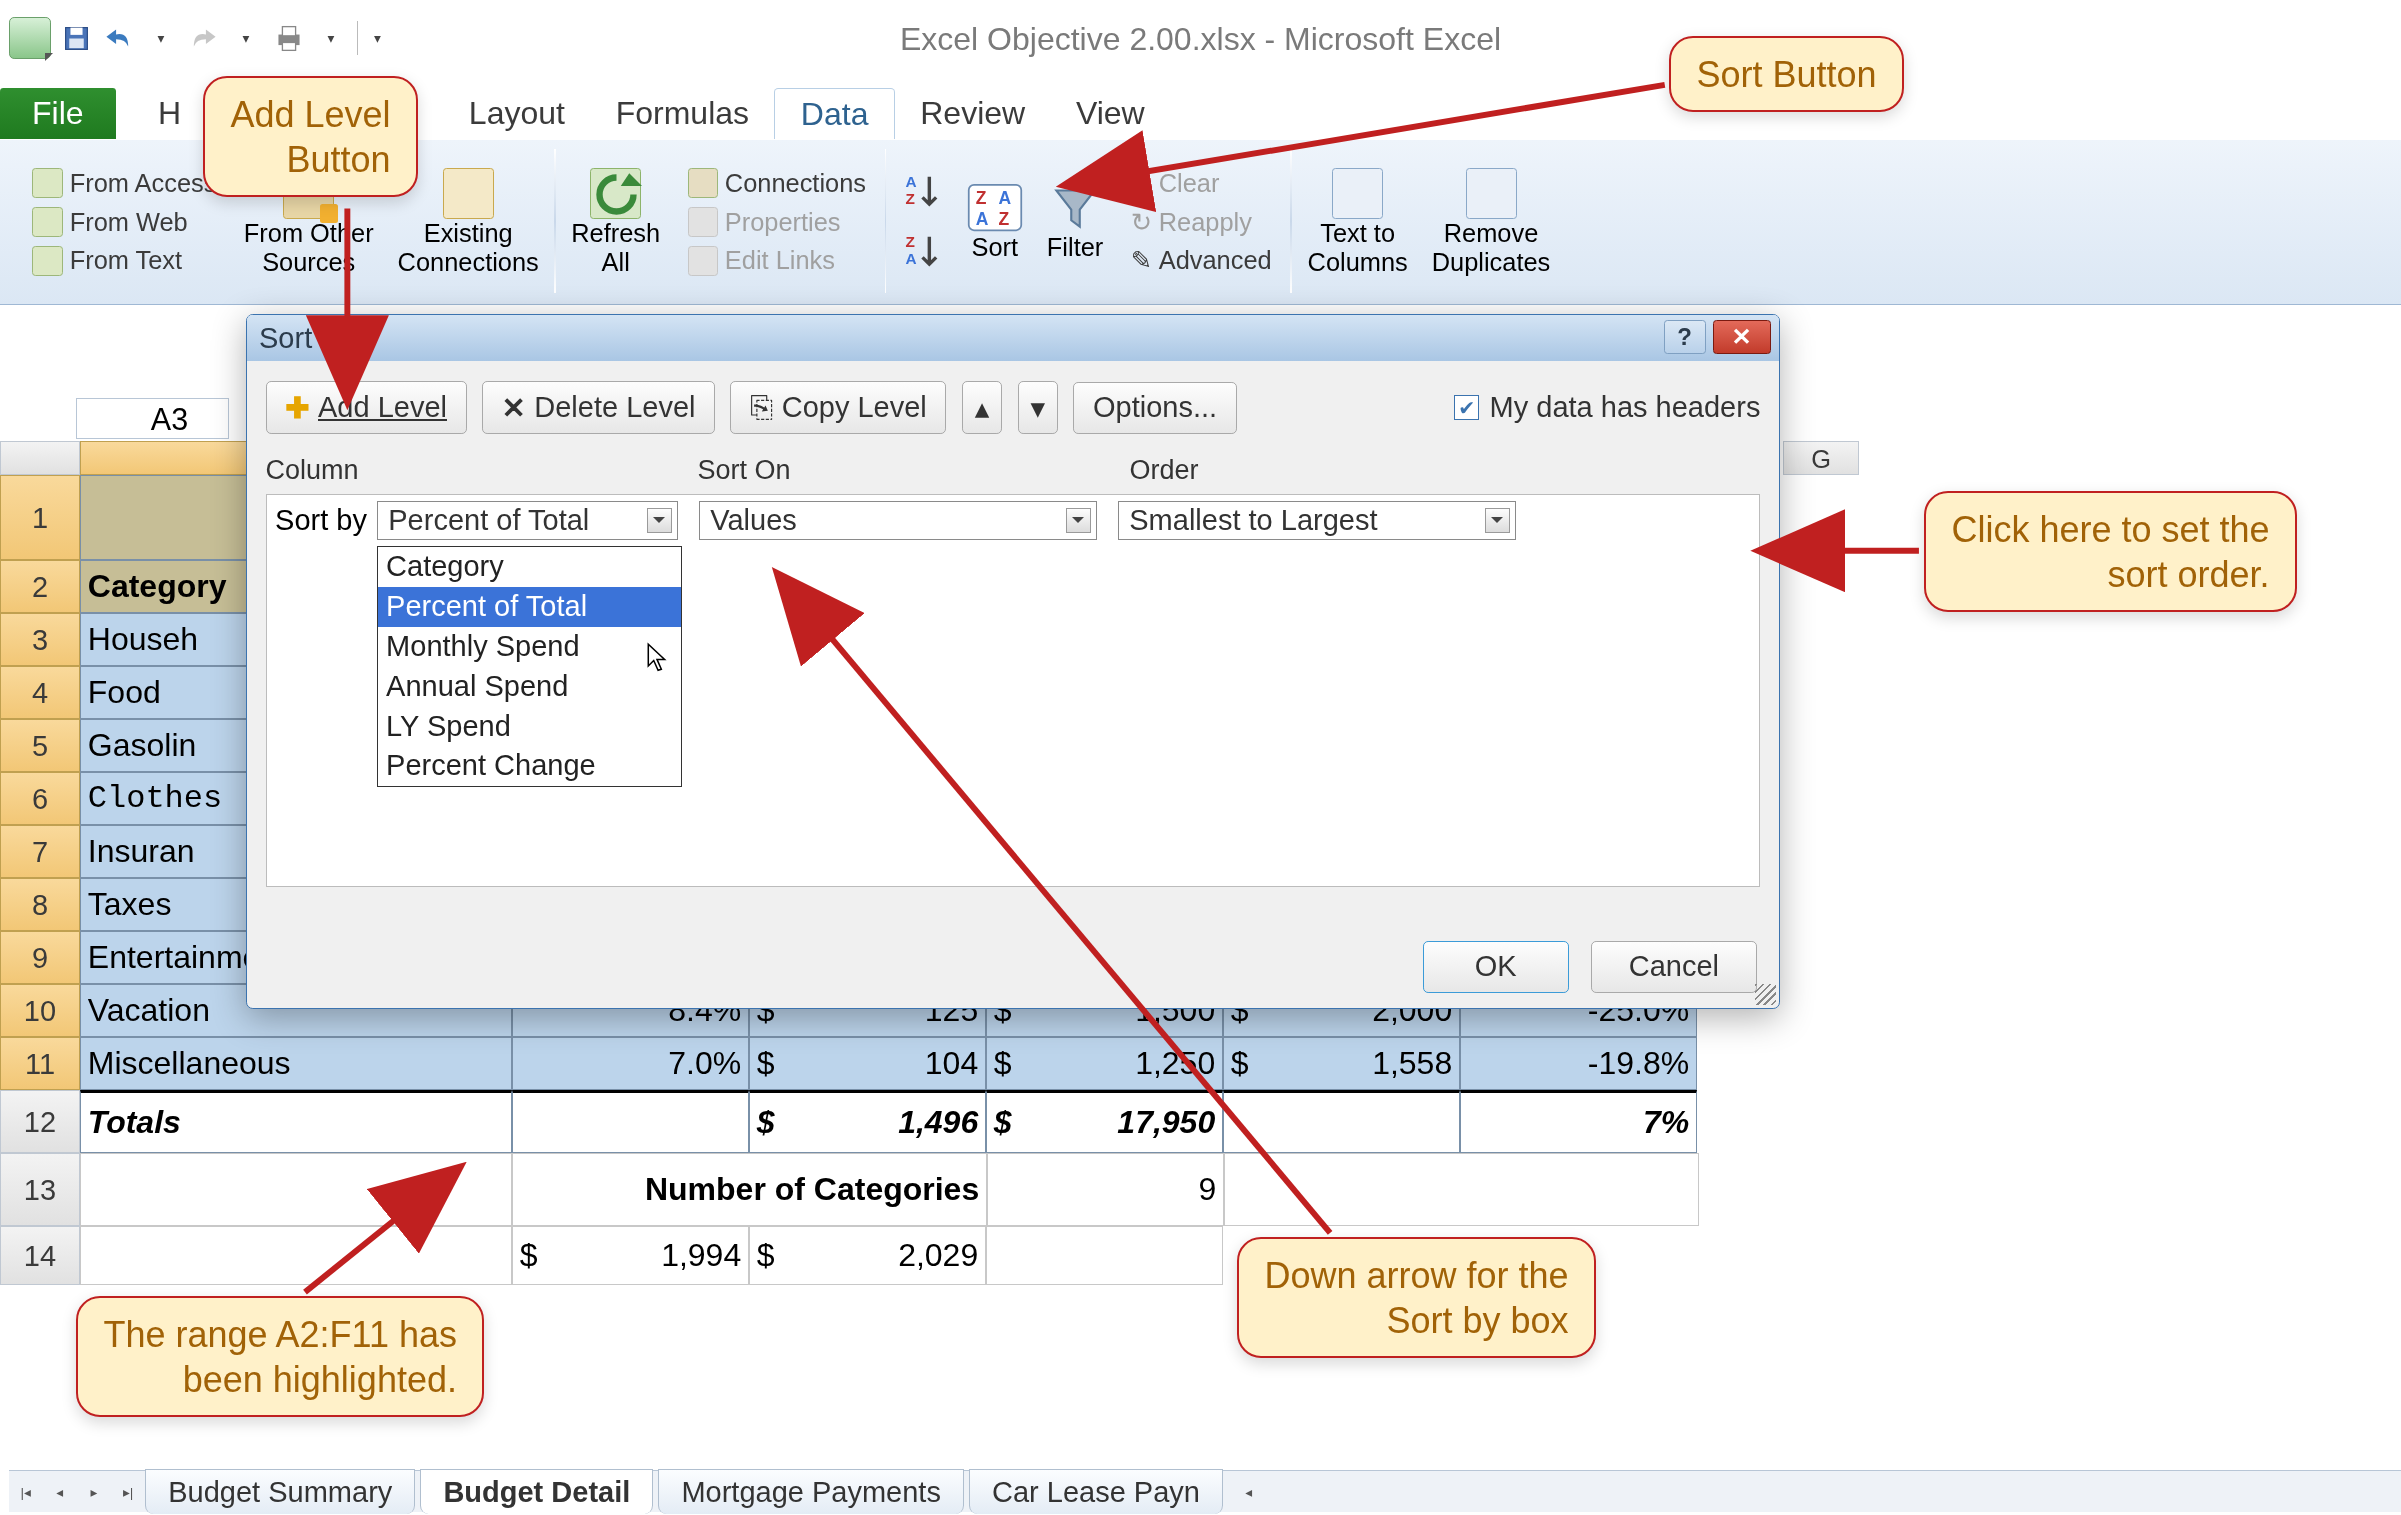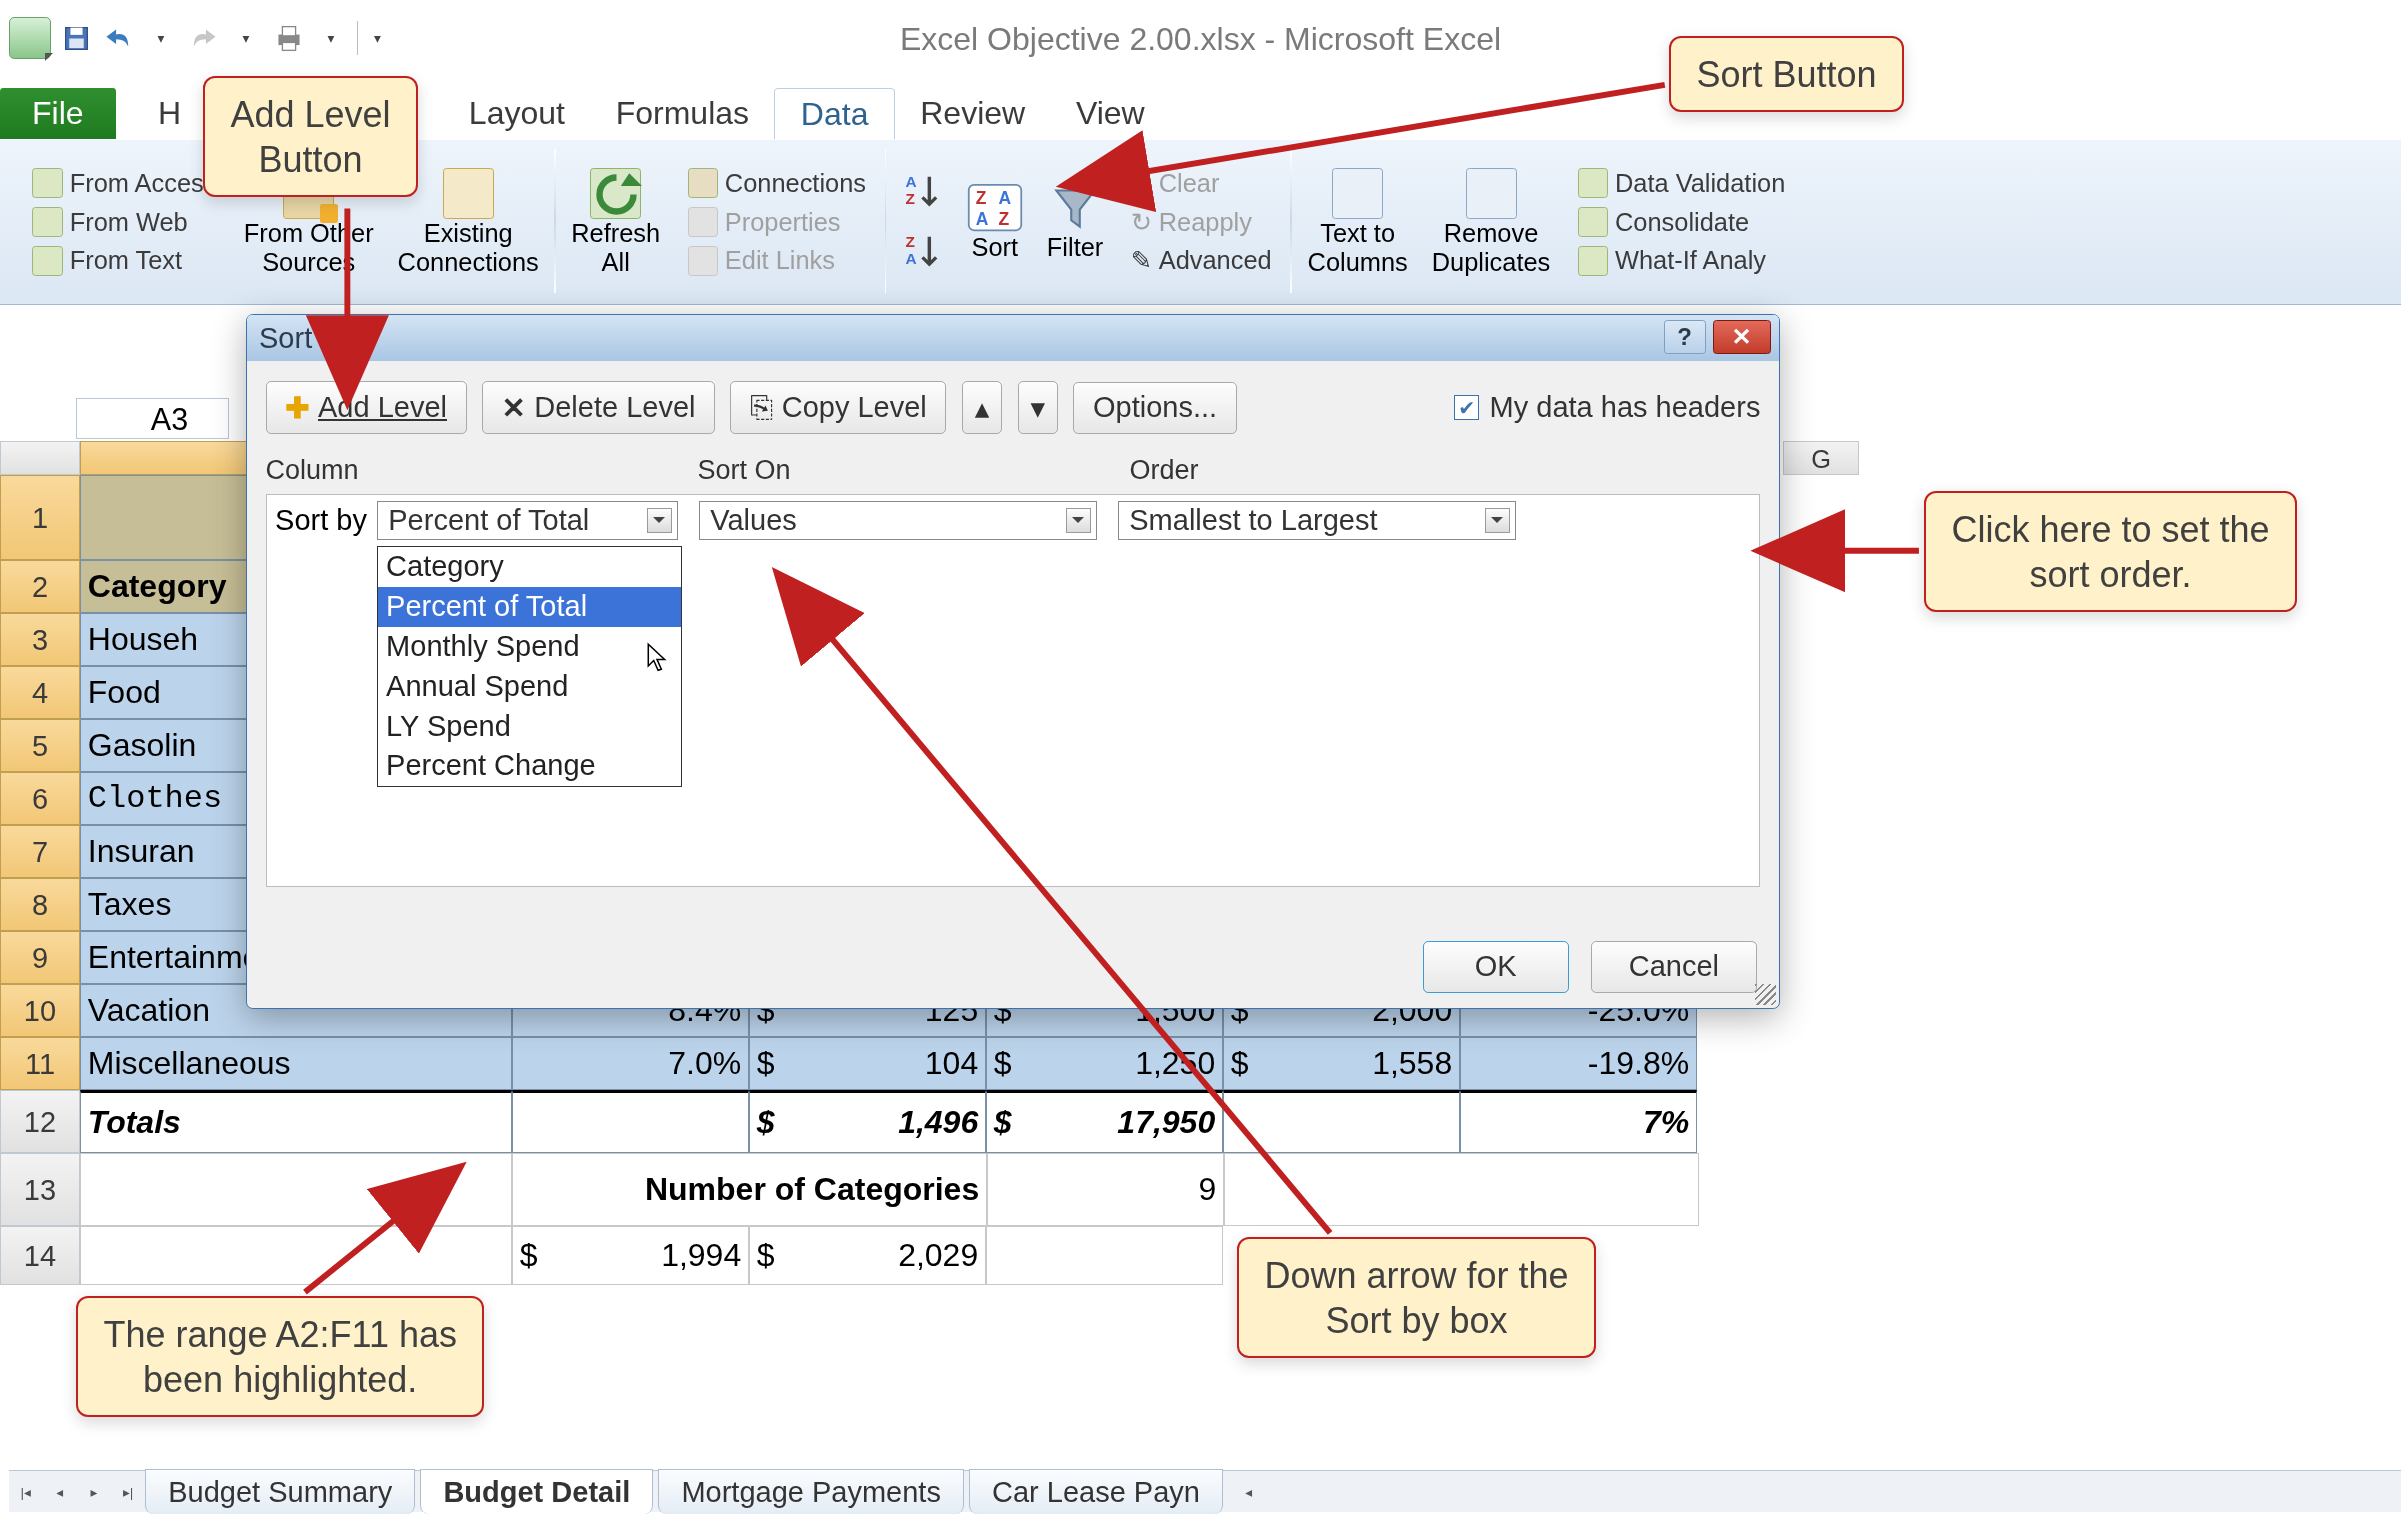--- a/index.html
+++ b/index.html
@@ -76,21 +76,21 @@
 
   .dropdown-list { position: absolute; top: 51px; left: 110px; width: 305px; background: #fff; border: 0.8px solid #333; }
   .dropdown-item { padding: 3.4px 8.5px; font-size: 29px; color: #222; }
   .dropdown-item.sel { background: #3b73d8; color: #fff; }
 
   .dlg-footer { position: absolute; bottom: 15.3px; right: 22px; display: flex; gap: 22px; }
   .dlg-footer .ok { border: 1.7px solid #3b9bd8; }
   .resize-grip { position: absolute; right: 3.4px; bottom: 3.4px; width: 20.3px; height: 20.3px; background: repeating-linear-gradient(135deg,#888 0 1.7px,transparent 1.7px 5.1px); }
 
   
-  .callout { position: absolute; background: #fff1c9; border: 2.5px solid #c02020; border-radius: 12px; padding: 13.6px 25.4px; font-size: 36px; color: #404040; text-align: center; line-height: 1.25; box-shadow: 0 5.1px 15.3px rgba(0,0,0,.15); }
+  .callout { position: absolute; background: #fff1c9; border: 2.5px solid #c02020; border-radius: 24px; padding: 13.6px 25.4px; font-size: 36px; color: #a16207; text-align: right; line-height: 1.25; box-shadow: 0 5.1px 15.3px rgba(0,0,0,.15); }
 
   
   .arrows { position: absolute; top: 0; left: 0; width: 2401px; height: 1515px; pointer-events: none; }
 
   
   .sheettabs { position: absolute; top: 1470px; left: 8.5px; display: flex; align-items: center; height: 42px; width: 100%; background: #eef2f7; border-top: 0.8px solid #b8c6d6; }
   .nav-tri { width: 24px; height: 24px; margin: 0 5.1px; display: flex; align-items: center; justify-content: center; color: #555; }
   .sheettab { padding: 5.1px 22px; font-size: 29px; color: #333; background: linear-gradient(#fbfdff,#e4ecf5); border: 0.8px solid #b0bfcf; border-bottom: none; border-radius: 0 0 8.5px 8.5px; margin-right: 5.1px; }
   .sheettab.active { background: #fff; font-weight: bold; }
 
@@ -252,36 +252,20 @@
   <div class="rgroup">
     <div class="ricon ricon-big" style="background:#eaf0f8;border-color:#8aa8c8;"></div>
     <div style="font-size:25.4px;text-align:center;white-space:pre;">Text to
 Columns</div>
   </div>
   <div class="rgroup">
     <div class="ricon ricon-big" style="background:#eaf0f8;border-color:#8aa8c8;"></div>
     <div style="font-size:25.4px;text-align:center;white-space:pre;">Remove
 Duplicates</div>
   </div>
-  <div class="rgroup">
-    <div class="rgroup-row">
-      <div class="rbtn-sm">
-          <span class="ricon"></span>
-          <span>Data Validation</span>
-        </div>
-      <div class="rbtn-sm">
-          <span class="ricon"></span>
-          <span>Consolidate</span>
-        </div>
-      <div class="rbtn-sm">
-          <span class="ricon"></span>
-          <span>What-If Analy</span>
-        </div>
-    </div>
-  </div>
 </div>
 
 <div class="namebox-get" style="position:absolute;top:339px;left:169px;">Get</div>
 <div class="namebox">A3</div>
 
 <div class="sheet">
   <div class="colhdrs">
     <div class="corner"></div>
     <div class="colhdr" style="width:169px; background:linear-gradient(#f9d99b,#f2c776);border-color:#c0a050;"></div>
     <div class="colhdr" style="width:1534px; visibility:hidden;"></div>

